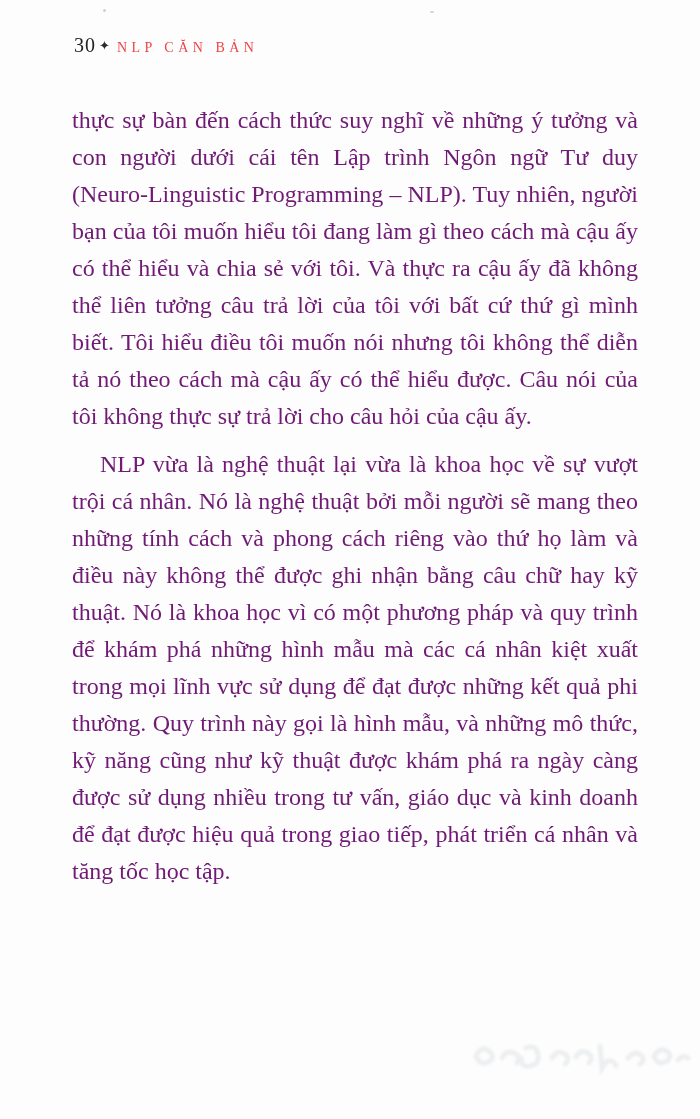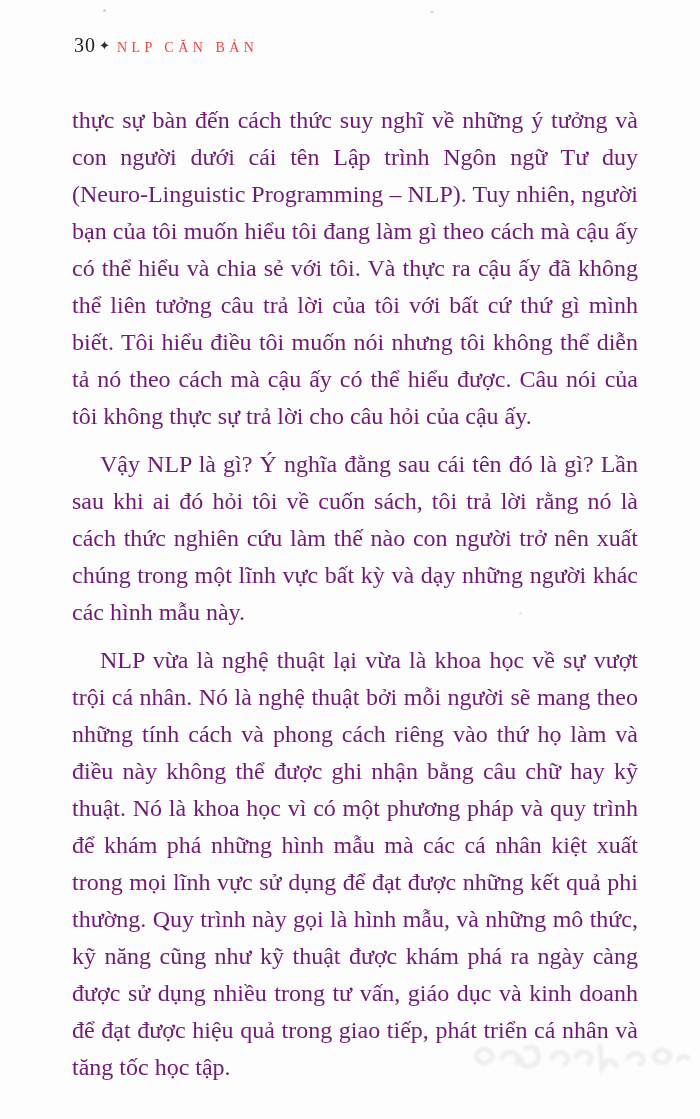--- a/index.html
+++ b/index.html
@@ -91,21 +91,20 @@
 <div class="page">
 
   <header class="running-head">
     <span class="page-num">30</span>
     <span class="star">✦</span>
     <span class="book-title">NLP CĂN BẢN</span>
   </header>
 
   <main class="body-text">
     <p class="para">thực sự bàn đến cách thức suy nghĩ về những ý tưởng và con người dưới cái tên Lập trình Ngôn ngữ Tư duy (Neuro-Linguistic Programming – NLP). Tuy nhiên, người bạn của tôi muốn hiểu tôi đang làm gì theo cách mà cậu ấy có thể hiểu và chia sẻ với tôi. Và thực ra cậu ấy đã không thể liên tưởng câu trả lời của tôi với bất cứ thứ gì mình biết. Tôi hiểu điều tôi muốn nói nhưng tôi không thể diễn tả nó theo cách mà cậu ấy có thể hiểu được. Câu nói của tôi không thực sự trả lời cho câu hỏi của cậu ấy.</p>
-    <p class="para indent">Vậy NLP là gì? Ý nghĩa đằng sau cái tên đó là gì? Lần sau khi ai đó hỏi tôi về cuốn sách, tôi trả lời rằng nó là cách thức nghiên cứu làm thế nào con người trở nên xuất chúng trong một lĩnh vực bất kỳ và dạy những người khác các hình mẫu này.</p>
     <p class="para indent">NLP vừa là nghệ thuật lại vừa là khoa học về sự vượt trội cá nhân. Nó là nghệ thuật bởi mỗi người sẽ mang theo những tính cách và phong cách riêng vào thứ họ làm và điều này không thể được ghi nhận bằng câu chữ hay kỹ thuật. Nó là khoa học vì có một phương pháp và quy trình để khám phá những hình mẫu mà các cá nhân kiệt xuất trong mọi lĩnh vực sử dụng để đạt được những kết quả phi thường. Quy trình này gọi là hình mẫu, và những mô thức, kỹ năng cũng như kỹ thuật được khám phá ra ngày càng được sử dụng nhiều trong tư vấn, giáo dục và kinh doanh để đạt được hiệu quả trong giao tiếp, phát triển cá nhân và tăng tốc học tập.</p>
   </main>
 
   <div class="watermark">
     <svg width="225" height="44" viewBox="0 0 225 44" xmlns="http://www.w3.org/2000/svg">
       <g fill="none" stroke="#dfe3e6" stroke-width="5" stroke-linecap="round">
         <path d="M8 20 q6 -12 14 -4 q6 6 -2 10 q-8 4 -12 -6"></path>
         <path d="M34 22 q4 -8 12 -5 q7 3 3 10"></path>
         <path d="M58 12 q10 -4 12 6 q2 10 -8 12 q-9 2 -9 -8"></path>
         <path d="M84 22 q5 -9 13 -4 q6 5 0 10"></path>

